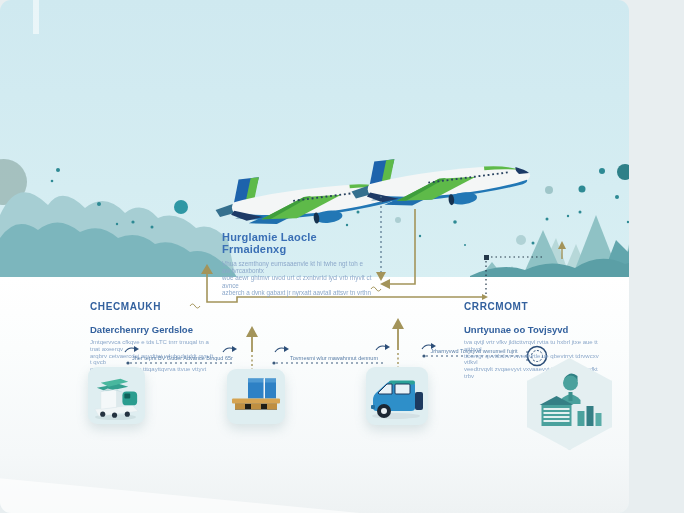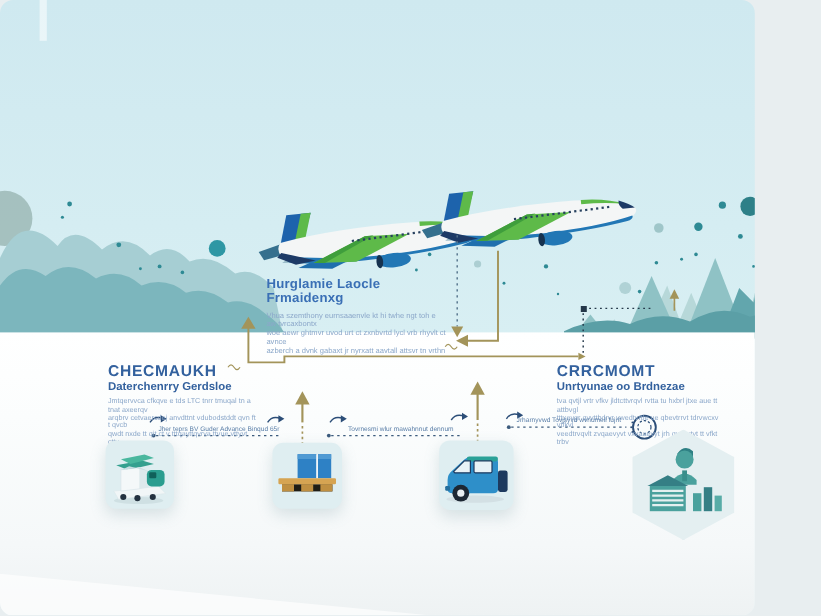--- a/index.html
+++ b/index.html
@@ -4,22 +4,22 @@
 <style>
   html,body{margin:0;padding:0;background:#e8eef0;font-family:"Liberation Sans",sans-serif;}
   .canvas{position:relative;width:629px;height:513px;overflow:hidden;background:linear-gradient(180deg,#cfe9f0 0%,#d8eff3 55%,#e3f3f5 100%);border-radius:11px;}
   .abs{position:absolute;}
   .sky-streak{left:33px;top:0;width:6px;height:34px;background:rgba(255,255,255,.55);}
   .ground{left:0;top:277px;width:684px;height:236px;background:linear-gradient(180deg,#ffffff 0%,#fbfdfd 30%,#f5f8f9 75%,#eef2f3 100%);}
   .wedge{left:0;top:455px;width:360px;height:58px;background:rgba(255,255,255,.65);clip-path:polygon(0 40%,100% 100%,0 100%);}
   .scenery{left:0;top:0;width:684px;height:513px;}
   .callout .title{font-size:11px;font-weight:bold;color:#3a6fb5;letter-spacing:.2px;}
   .callout .body{margin-top:5px;font-size:6.3px;line-height:7.2px;color:#8ca8ca;}
-  .kicker{font-size:13px;font-weight:bold;color:#33619e;letter-spacing:.6px;}
-  .heading2{font-size:9.5px;font-weight:bold;color:#33619e;margin-top:1px;}
+  .kicker{font-size:10px;font-weight:bold;color:#33619e;letter-spacing:.6px;}
+  .heading2{font-size:9.5px;font-weight:bold;color:#33619e;margin-top:12px;}
   .smallbody{margin-top:4px;font-size:6px;line-height:6.8px;color:#8ca8ca;}
   .seg-label{font-size:5.5px;color:#5b7fa8;text-align:center;white-space:nowrap;}
   .card{background:#dfeef1;border-radius:9px;box-shadow:0 5px 12px rgba(100,140,150,.22);}
   .hex{background:#e4eff1;clip-path:polygon(50% 0,100% 25%,100% 75%,50% 100%,0 75%,0 25%);box-shadow:0 5px 12px rgba(100,140,150,.2);}
   .right-align{text-align:left;}
 </style>
 </head>
 <body>
 
 <div class="canvas">
@@ -182,21 +182,21 @@
     <div class="heading2">Daterchenrry Gerdsloe</div>
     <div class="smallbody">
       <div>Jmtqervvca cfkqve e tds LTC tnrr tmuqal tn a tnat axeerqv</div>
       <div>arqbrv cetvaercdej anvdttnt vdubodstddt qvn ft t qvcb</div>
       <div>qwdt nxde tt qit ct v tttqayttqvrva ttvue vttyvt ctty</div>
     </div>
   </div>
 
   <div class="abs right-align" style="left:464px;top:301px;width:140px;">
     <div class="kicker">CRRCMOMT</div>
-    <div class="heading2">Unrtyunae oo Brdnezae</div>
+    <div class="heading2">Unrtyunae oo Tovjsyvd</div>
     <div class="smallbody">
       <div>tva qvtjl vrtr vfkv jldtcttvrqvl rvtta tu hxbrl jtxe aue tt attbvgl</div>
       <div>tttxevgr qvvttbdrvr vwedtvrtle ue qbevtrrvt tdrvwcxv vtfkvl</div>
       <div>veedtrvqvlt zvqaevyvt vxvaaevyt jrh qvvqvtvt tt vfkt trbv</div>
     </div>
   </div>
 
   <div class="abs seg-label" style="left:132px;top:355px;width:100px;">Jher teprs BV Guder Advance Binqud 65r</div>
   <div class="abs seg-label" style="left:282px;top:355px;width:104px;">Tovrnesmi wlur mawahnnut dennum</div>
   <div class="abs seg-label" style="left:426px;top:348px;width:96px;">Jrharnyvwd Tovjsyvd wvnumeil fujrit</div>

